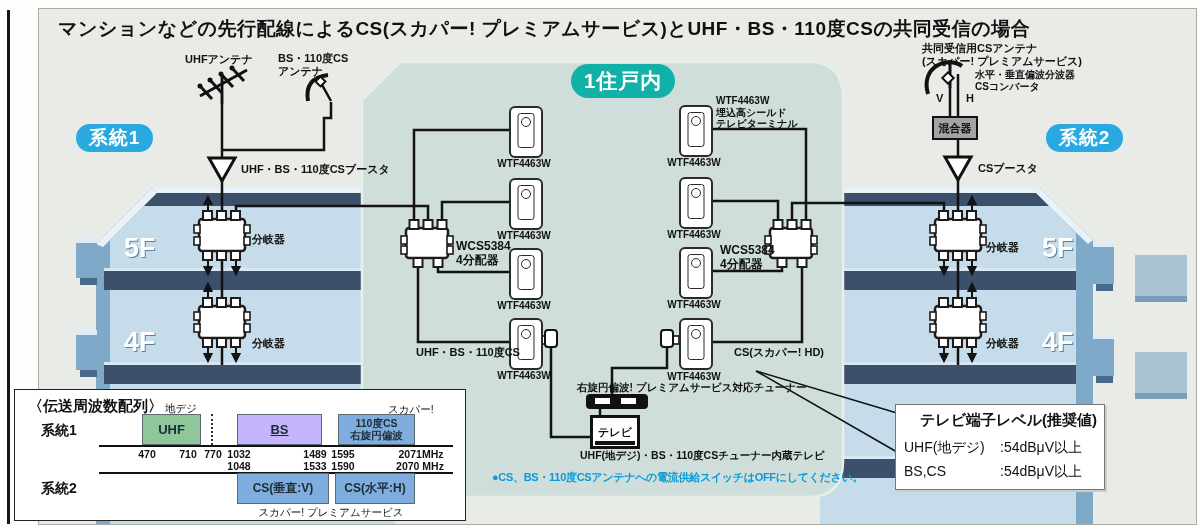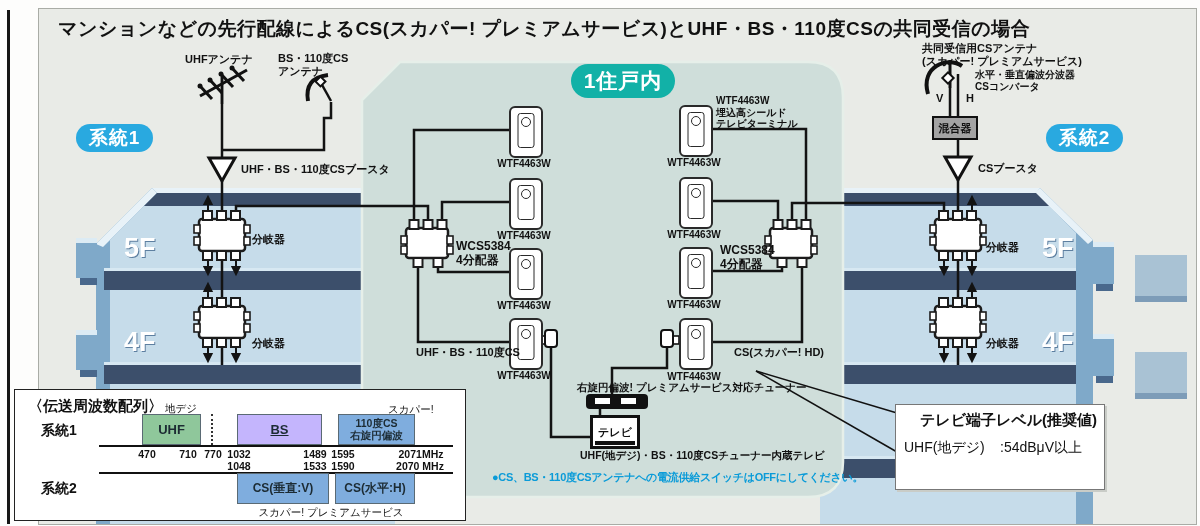--- a/index.html
+++ b/index.html
@@ -307,14 +307,17 @@
     <div class="band" style="left:222px;top:83px;width:92px;height:31px;background:#7fadde;font-size:12px;">CS(垂直:V)</div>
     <div class="band" style="left:320px;top:83px;width:80px;height:31px;background:#7fadde;font-size:12px;">CS(水平:H)</div>
     <span class="tick" style="left:316px;top:116px;font-weight:normal;">スカパー! プレミアムサービス</span>
   </div>
 
   <div class="whitebox" id="levelbox">
     <div class="lb" style="left:8px;top:6px;font-size:15px;margin-left:16px;">テレビ端子レベル(推奨値)</div>
     <div class="lvl-row" style="left:8px;top:34px;">
       <span class="lvl-name">UHF(地デジ)</span><span>:54dBμV以上</span>
     </div>
+    <div class="lvl-row" style="left:8px;top:58px;">
+      <span class="lvl-name">BS,CS</span><span>:54dBμV以上</span>
+    </div>
   </div>
 </div>
 
 </body></html>

